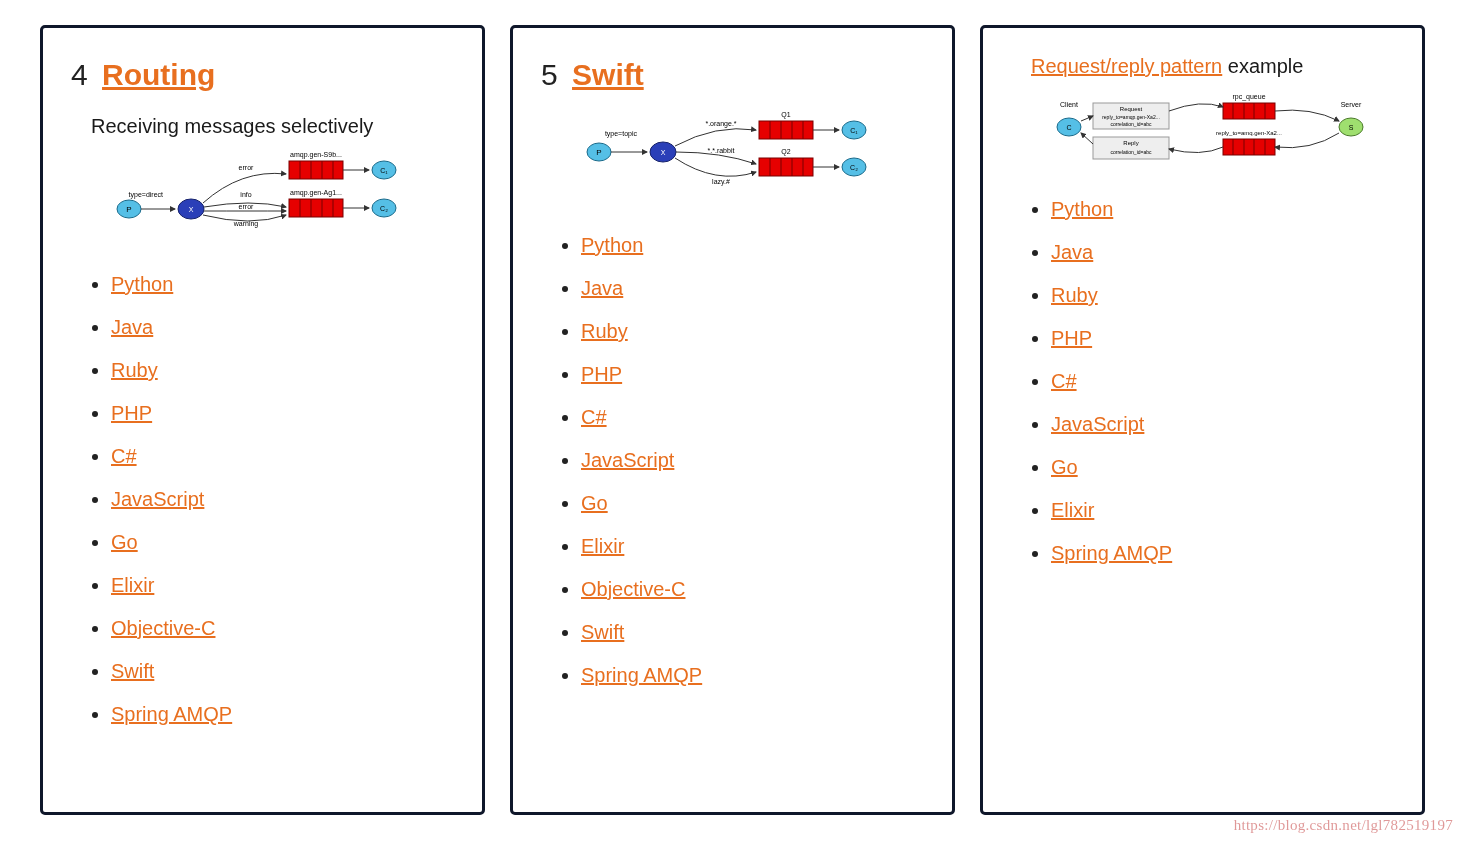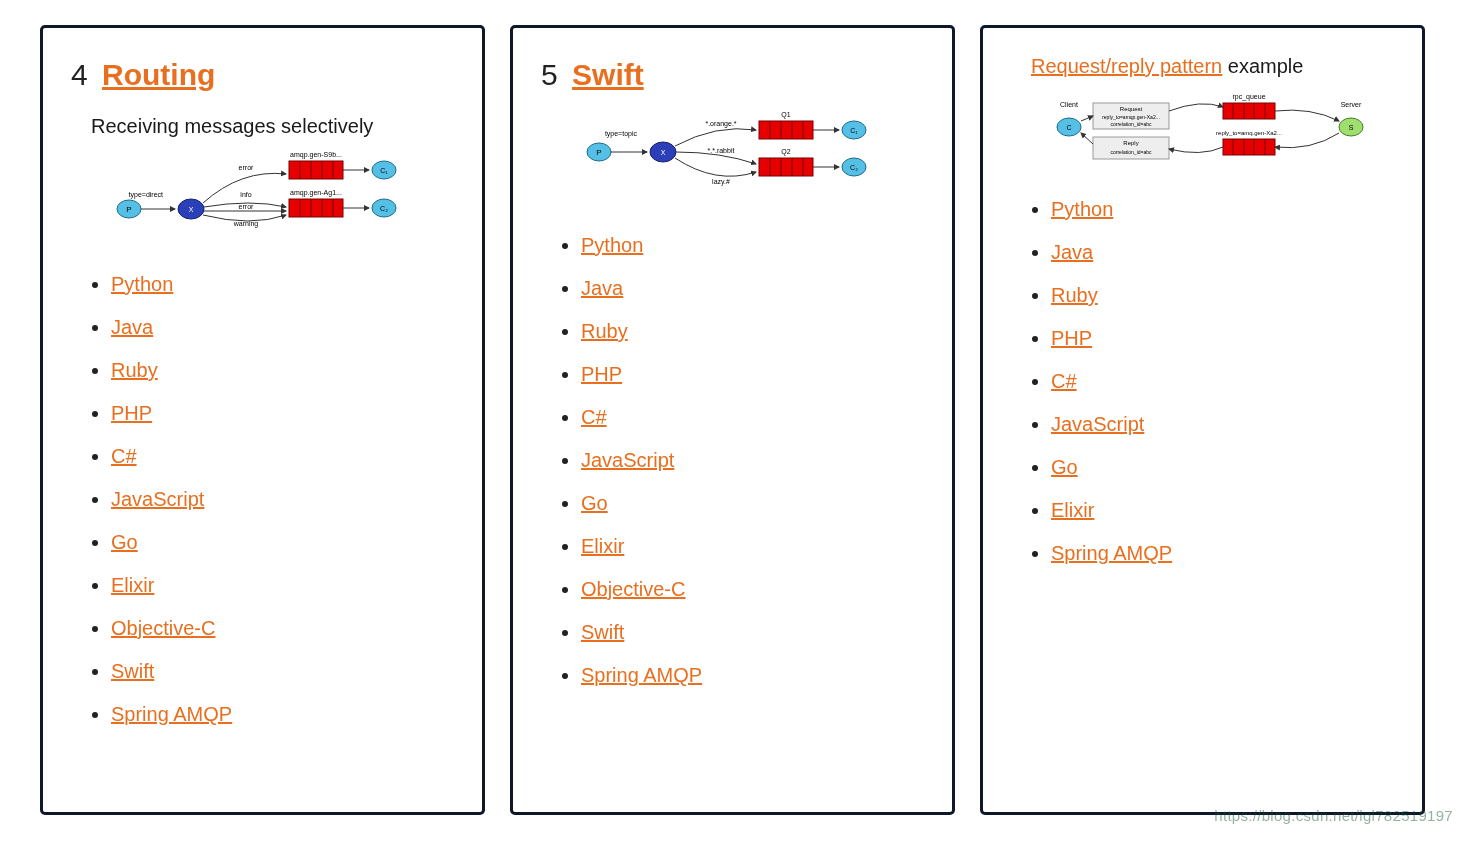--- a/index.html
+++ b/index.html
@@ -59,27 +59,28 @@
     color: #222;
     list-style: disc;
   }
   ul.langs li::marker { color:#222; }
   ul.langs li a {
     color: #e86f1f;
     text-decoration: underline;
   }
   .watermark {
     position: absolute;
-    bottom: 16px;
+    bottom: 6px;
     right: 12px;
-    color: #14532d;
+    color: #b91c1c;
     opacity: .45;
     font-size: 15px;
     letter-spacing: .3px;
     pointer-events: none;
+    font-family: Liberation Serif, serif;
   }
   svg text { font-family: Arial, sans-serif; }
 </style>
 </head>
 <body>
 
 <div class="row">
 
   <div class="card">
     <h2 class="card-title">

